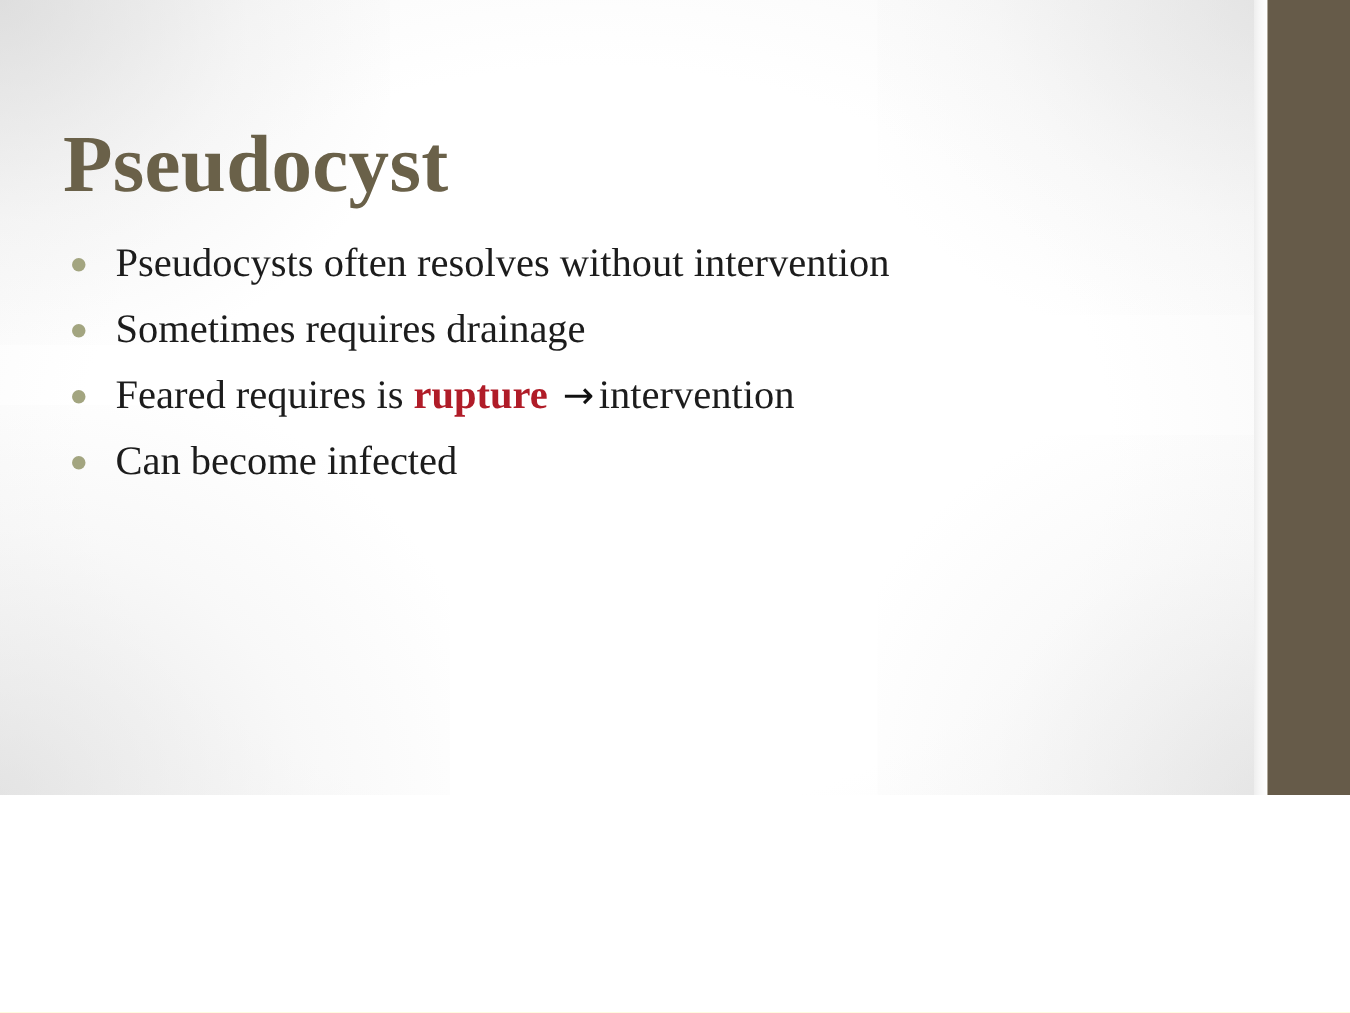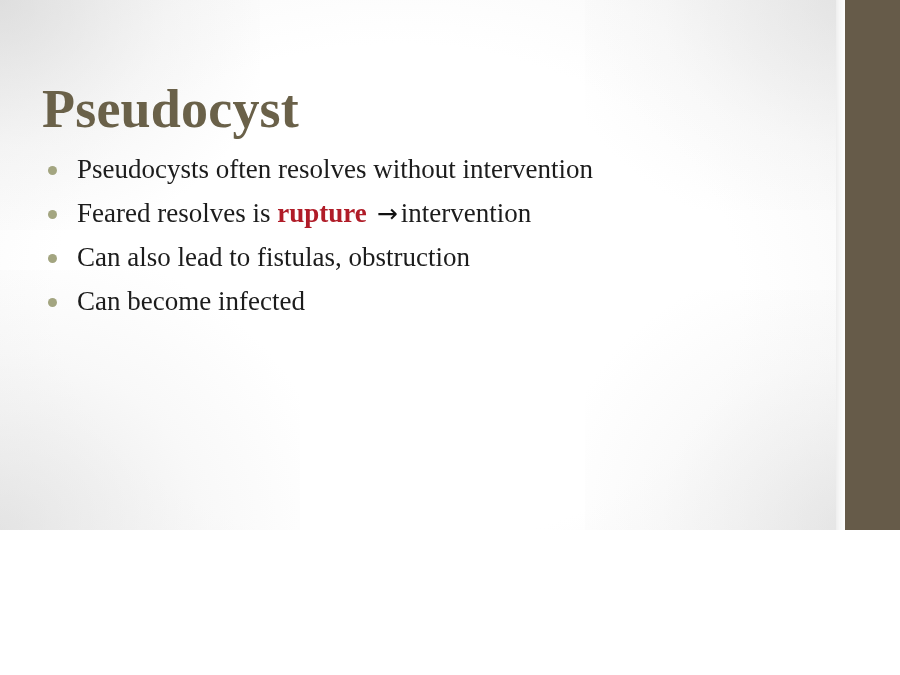--- a/index.html
+++ b/index.html
@@ -80,21 +80,21 @@
     line-height: 1.08;
     color: #6a6149;
     letter-spacing: 0.2px;
     white-space: nowrap;
   }
 
   
   .bullets {
     position: absolute;
     left: 48px;
-    top: 152px;
+    top: 158px;
     width: 760px;
   }
   .bullet-row {
     display: flex;
     align-items: flex-start;
     height: 44px;
   }
   .bullet-dot {
     flex: 0 0 auto;
     width: 9px;
@@ -148,30 +148,30 @@
 
   <h1 class="title">Pseudocyst</h1>
 
   <div class="bullets">
 
     <div class="bullet-row">
       <span class="bullet-dot"></span>
       <span class="bullet-text">Pseudocysts often resolves without intervention</span>
     </div>
 
+    <div class="bullet-row">
+      <span class="bullet-dot"></span>
+      <span class="bullet-text">Sometimes requires drainage</span>
+    </div>
 
     <div class="bullet-row">
       <span class="bullet-dot"></span>
-      <span class="bullet-text"><span>Feared resolves is </span><span class="emph-rupture">rupture</span><span class="arrow-glyph">→</span><span>intervention</span></span>
+      <span class="bullet-text"><span>Feared requires is </span><span class="emph-rupture">rupture</span><span class="arrow-glyph">→</span><span>intervention</span></span>
       </div>
 
-    <div class="bullet-row">
-      <span class="bullet-dot"></span>
-      <span class="bullet-text">Can also lead to fistulas, obstruction</span>
-    </div>
 
     <div class="bullet-row">
       <span class="bullet-dot"></span>
       <span class="bullet-text">Can become infected</span>
     </div>
 
   </div>
 
   <div class="watermark"></div>
 

